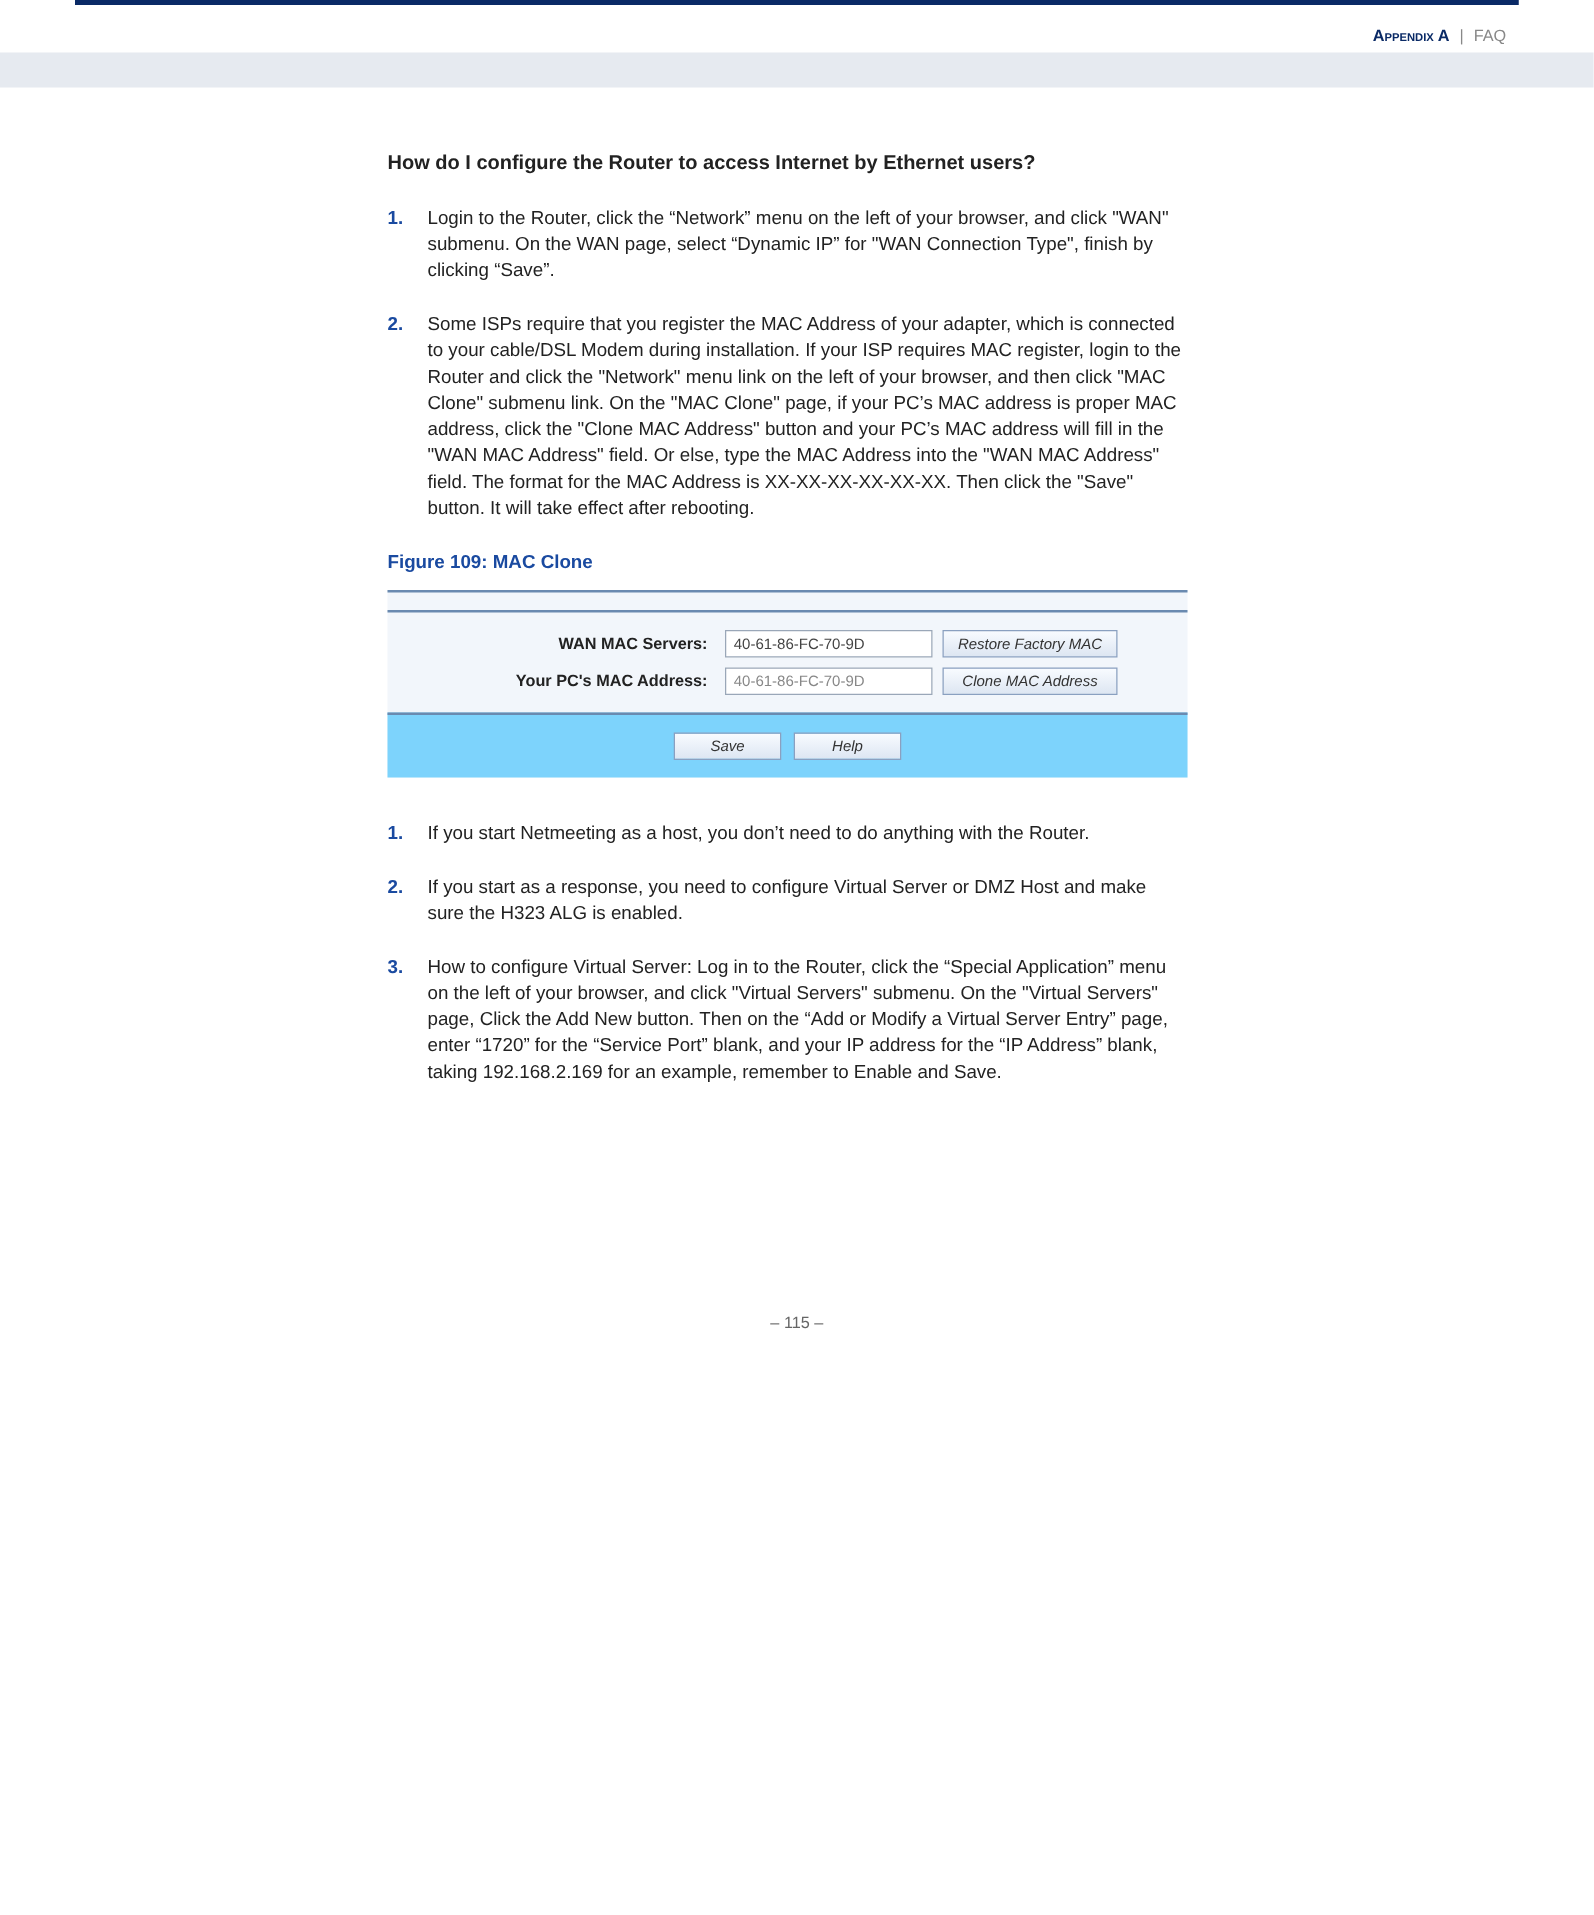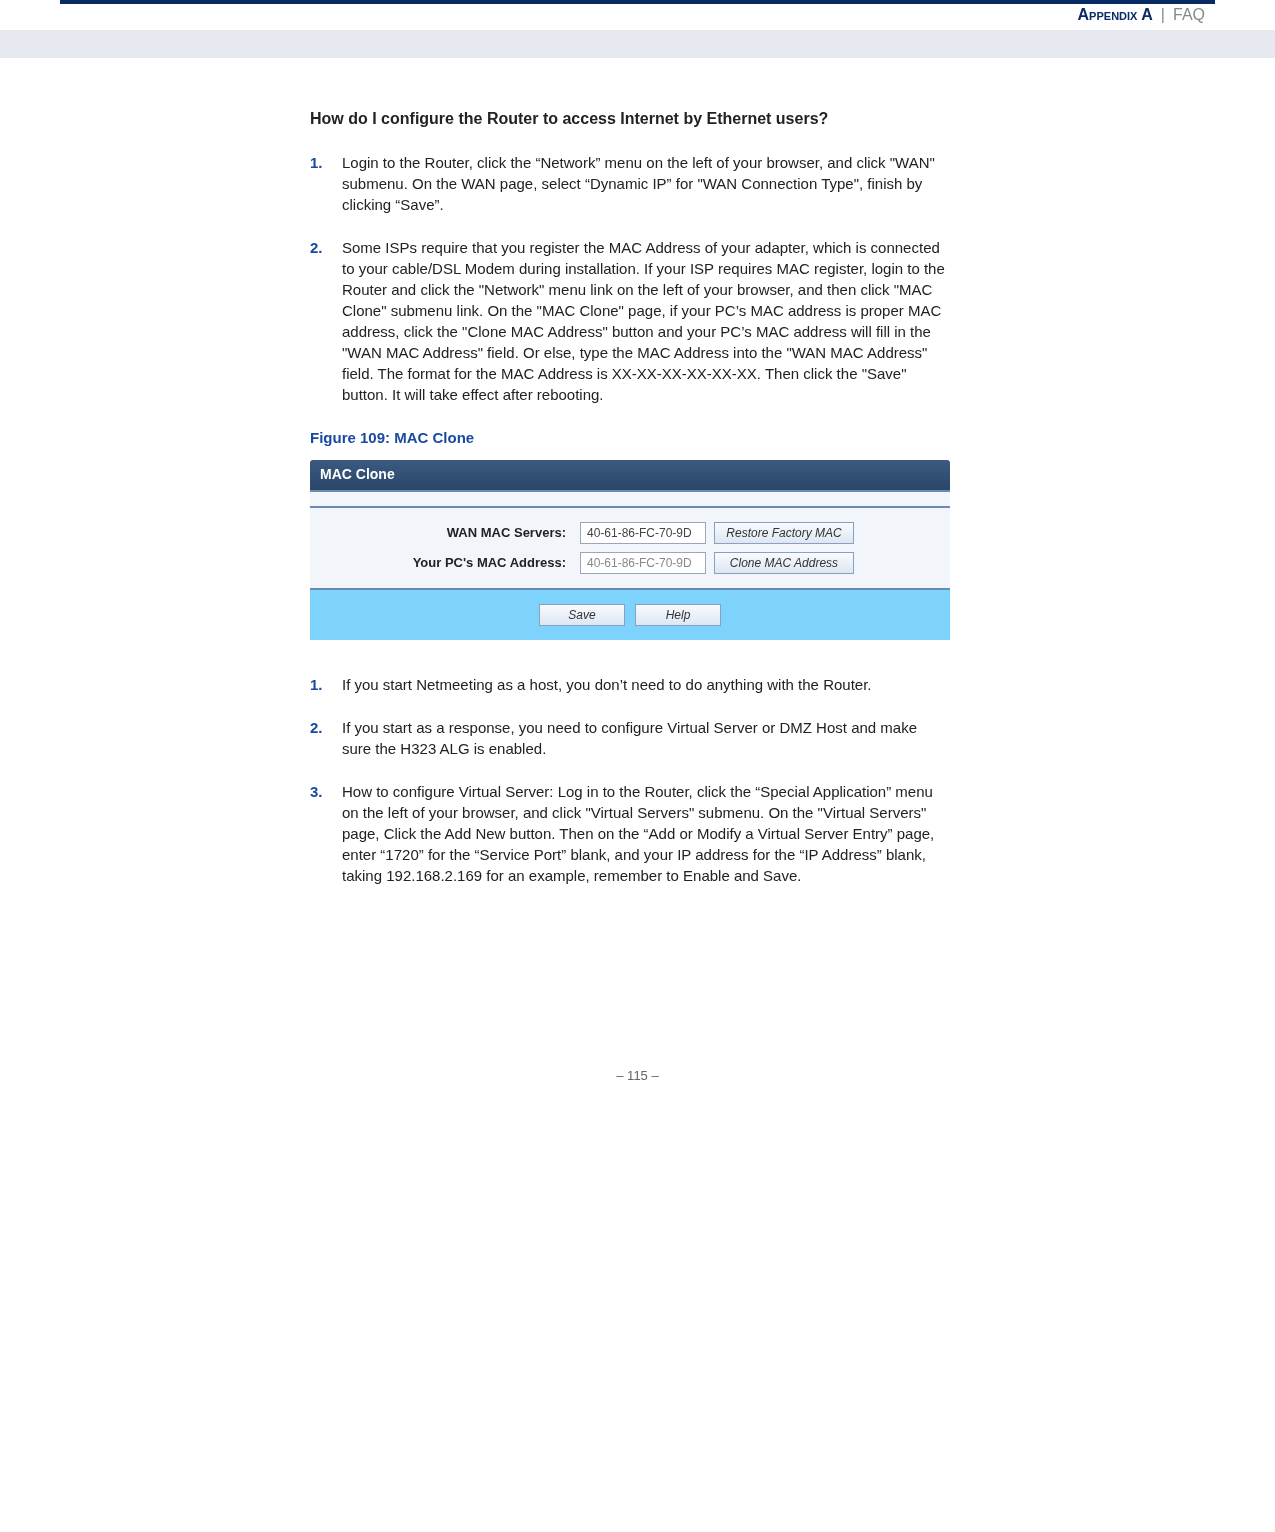--- a/index.html
+++ b/index.html
@@ -12,22 +12,22 @@
   }
   .top-blue-bar {
     height: 4px;
     background: #0a2a66;
     margin: 0 60px;
   }
   .header-row {
     display: flex;
     justify-content: flex-end;
     align-items: center;
-    padding: 2px 70px 6px 0;
-    font-size: 16px;
+    padding: 17px 70px 6px 0;
+    font-size: 13px;
   }
   .header-appendix {
     color: #0a2a66;
     font-weight: bold;
     font-variant: small-caps;
   }
   .header-sep {
     color: #888;
     margin: 0 8px;
   }
@@ -101,21 +101,21 @@
     font-size: 13px;
   }
   .fig-label {
     width: 260px;
     text-align: right;
     padding-right: 14px;
     font-weight: bold;
     color: #222;
   }
   .fig-input {
-    width: 126px;
+    width: 166px;
     height: 22px;
     font-size: 12px;
     padding: 2px 6px;
     border: 1px solid #9aa7b8;
     background: #fff;
     color: #444;
     margin-right: 8px;
   }
   .fig-input.readonly {
     color: #888;
@@ -173,21 +173,20 @@
   </div>
 
   <div class="num-item">
     <div class="num">2.</div>
     <div class="num-body">Some ISPs require that you register the MAC Address of your adapter, which is connected to your cable/DSL Modem during installation. If your ISP requires MAC register, login to the Router and click the "Network" menu link on the left of your browser, and then click "MAC Clone" submenu link. On the "MAC Clone" page, if your PC’s MAC address is proper MAC address, click the "Clone MAC Address" button and your PC’s MAC address will fill in the "WAN MAC Address" field. Or else, type the MAC Address into the "WAN MAC Address" field. The format for the MAC Address is XX-XX-XX-XX-XX-XX. Then click the "Save" button. It will take effect after rebooting.</div>
   </div>
 
   <div class="figure-label">Figure 109:  MAC Clone</div>
 
   <div class="figure-box">
-    <div class="fig-titlebar">MAC Clone</div>
     <div class="fig-body">
       <hr class="sep">
       <div class="fig-row">
         <div class="fig-label">WAN MAC Servers:</div>
         <input class="fig-input" value="40-61-86-FC-70-9D" style="">
         <button class="fig-btn">Restore Factory MAC</button>
       </div>
       <div class="fig-row">
         <div class="fig-label">Your PC's MAC Address:</div>
         <input class="fig-input readonly" readonly="" value="40-61-86-FC-70-9D" style="">

